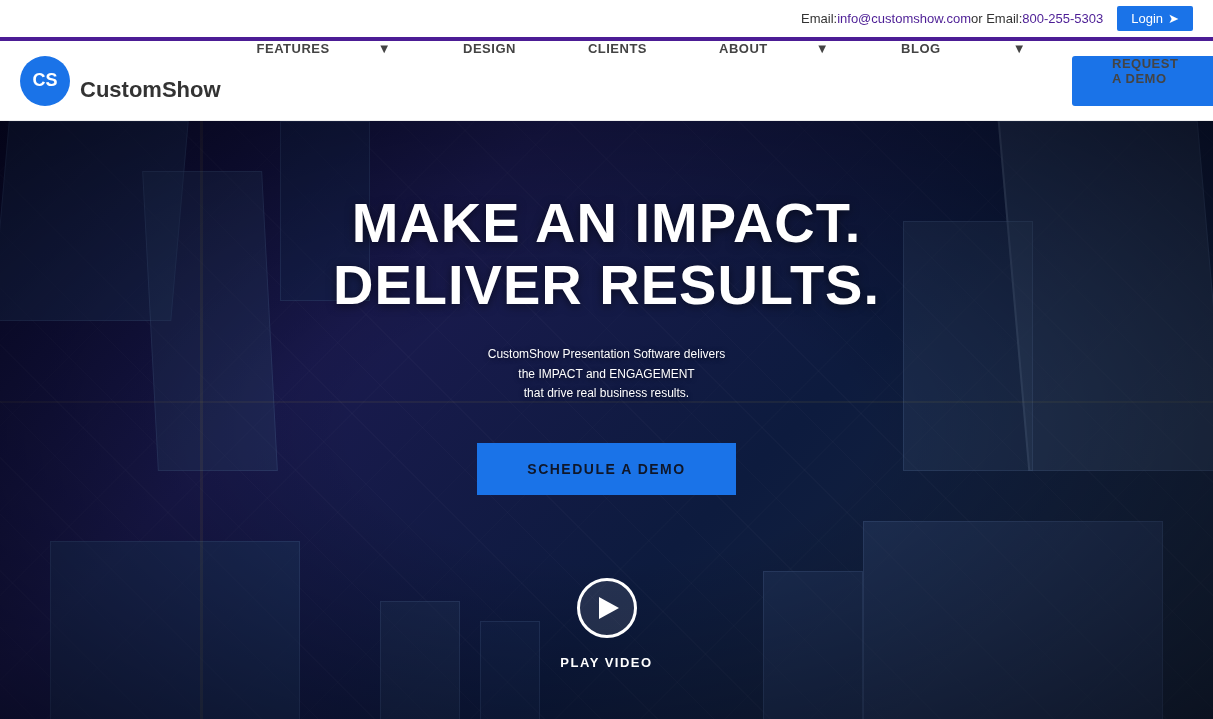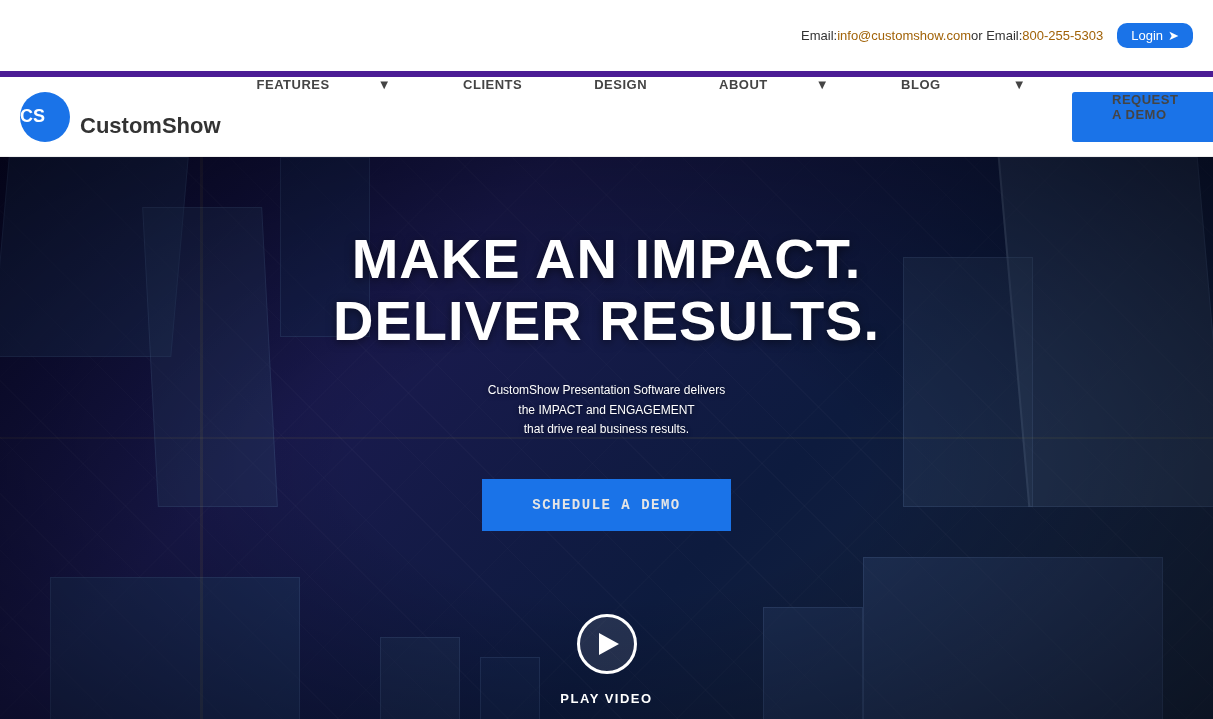--- a/index.html
+++ b/index.html
@@ -4,35 +4,35 @@
   <style>
     * { margin: 0; padding: 0; box-sizing: border-box; }
     body { font-family: Arial, sans-serif; overflow-x: hidden; }
 
     
     .top-bar {
       background: #fff;
       display: flex;
       justify-content: flex-end;
       align-items: center;
-      padding: 23px 20px;
+      padding: 6px 20px;
       font-size: 13px;
       color: #333;
-      border-bottom: 6px solid #4c1d95;
-    }
-    .top-bar a { color: #a16207; text-decoration: none; }
+      border-bottom: 4px solid #4c1d95;
+    }
+    .top-bar a { color: #4c1d95; text-decoration: none; }
     .login-btn {
       background: #1a73e8;
       color: #fff;
       border: none;
       padding: 5px 14px;
       margin-left: 14px;
       cursor: pointer;
       font-size: 13px;
-      border-radius: 10px;
+      border-radius: 2px;
       display: flex;
       align-items: center;
       gap: 5px;
     }
 
     
     .navbar {
       background: #fff;
       display: flex;
       align-items: center;
@@ -47,20 +47,21 @@
       text-decoration: none;
       margin-right: auto;
     }
     .logo-icon {
       width: 50px;
       height: 50px;
       background: #1a73e8;
       border-radius: 50%;
       display: flex;
       align-items: center;
+      justify-content: center;
       color: #fff;
       font-weight: bold;
       font-size: 18px;
       flex-shrink: 0;
     }
     .logo-text {
       font-size: 22px;
       font-weight: bold;
       color: #333;
       margin-top: 19px;
@@ -169,32 +170,31 @@
       font-size: 12px;
       line-height: 1.6;
       margin-bottom: 40px;
       font-weight: 400;
       text-shadow: 0 1px 5px rgba(0,0,0,0.5);
     }
     .hero-subtext strong { font-weight: 400; }
     .schedule-demo-btn {
       display: inline-block;
       background: #1a73e8;
-      color: #e5e5e5;
+      color: #0f172a;
       padding: 18px 50px;
       font-size: 14px;
       font-weight: 700;
       letter-spacing: 1.5px;
       text-transform: uppercase;
       text-decoration: none;
       border: none;
       cursor: pointer;
       margin-bottom: 53px;
       transition: background 0.2s;
-      font-family: Liberation Mono, monospace;
     }
     .play-video-area {
       display: flex;
       flex-direction: column;
       align-items: center;
       gap: 17px;
       cursor: pointer;
     }
     .play-circle {
       width: 60px;
@@ -245,26 +245,26 @@
   </a>
   <ul class="nav-links">
     <li>
       <span>
         <span>FEATURES</span>
         <span class="nav-caret">▼</span>
       </span>
     </li>
     <li>
       <a href="#">
+        <span>DESIGN</span>
+      </a>
+    </li>
+    <li>
+      <a href="#">
         <span>CLIENTS</span>
-      </a>
-    </li>
-    <li>
-      <a href="#">
-        <span>DESIGN</span>
       </a>
     </li>
     <li>
       <span>
         <span>ABOUT</span>
         <span class="nav-caret">▼</span>
       </span>
     </li>
     <li>
       <a href="#">

